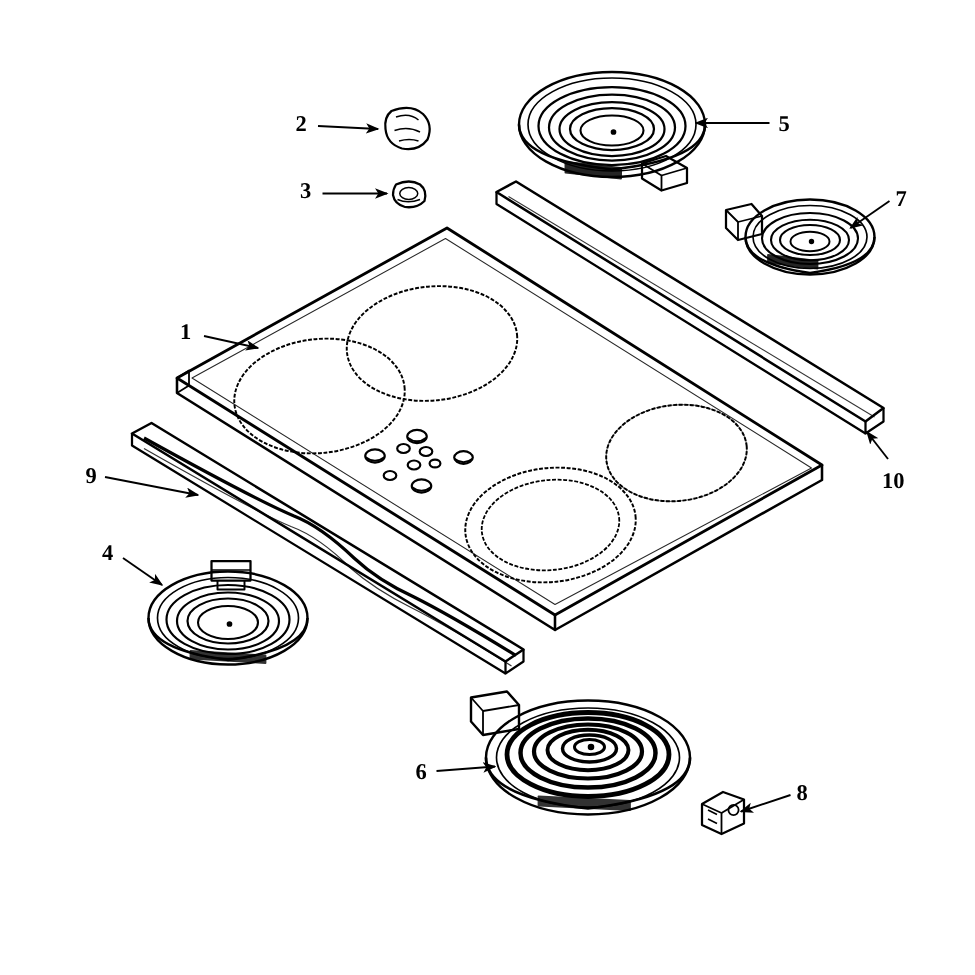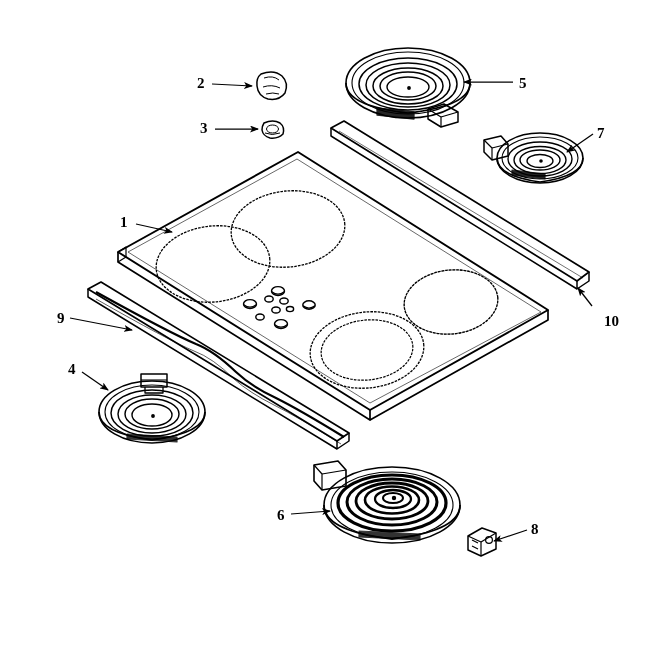--- a/index.html
+++ b/index.html
@@ -197,15 +197,15 @@
 
   <div class="callout-num" style="left:120px;top:215px;">1</div>
   <div class="callout-num" style="left:197px;top:76px;">2</div>
   <div class="callout-num" style="left:200px;top:121px;">3</div>
   <div class="callout-num" style="left:68px;top:362px;">4</div>
   <div class="callout-num" style="left:519px;top:76px;">5</div>
   <div class="callout-num" style="left:277px;top:508px;">6</div>
   <div class="callout-num" style="left:597px;top:126px;">7</div>
   <div class="callout-num" style="left:531px;top:522px;">8</div>
   <div class="callout-num" style="left:57px;top:311px;">9</div>
-  <div class="callout-num" style="left:604px;top:314px;">10</div>
+  <div class="callout-num" style="left:588px;top:314px;">10</div>
 
 </div>
 
 </body></html>

